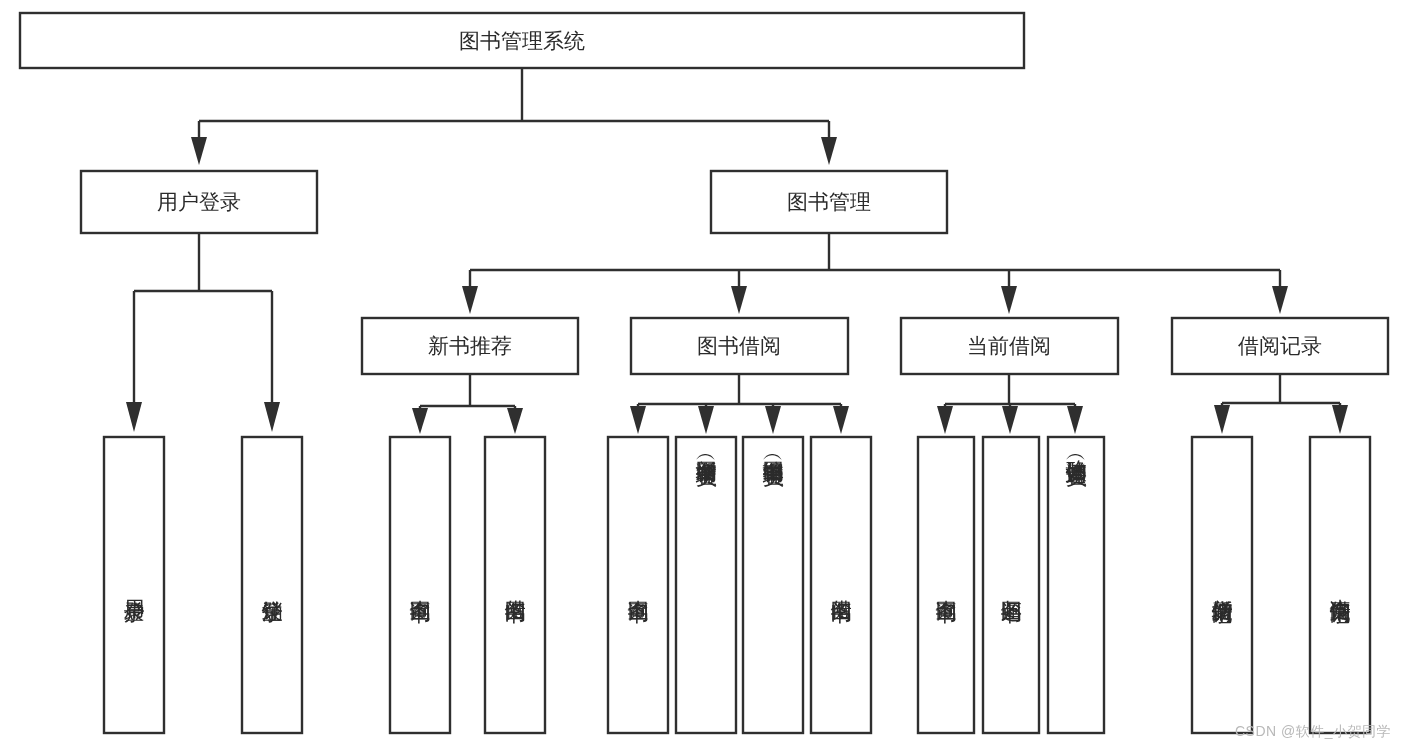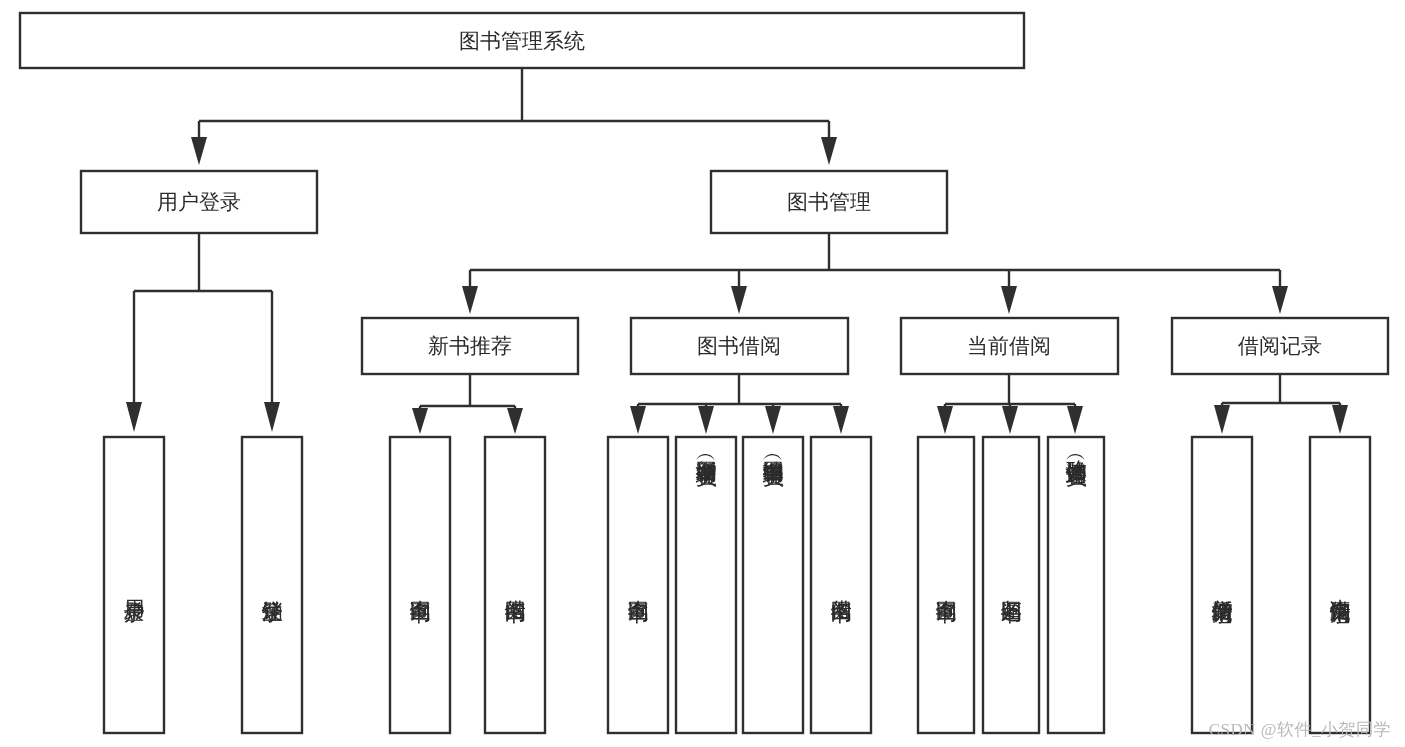--- a/index.html
+++ b/index.html
@@ -64,22 +64,22 @@
     font-size: 21px;
     line-height: 1.06;
     color: #2b2b2b;
     letter-spacing: 1px;
     white-space: nowrap;
   }
   #watermark {
     position: absolute;
     right: 14px;
     bottom: 6px;
-    font-family: Liberation Serif, serif;
-    font-size: 17px;
+    font-family: Liberation Sans, sans-serif;
+    font-size: 14px;
     color: #b9b9b9;
     letter-spacing: 0.5px;
     white-space: nowrap;
   }
 </style>
 </head>
 <body>
 
 <div id="diagram-root">
 

